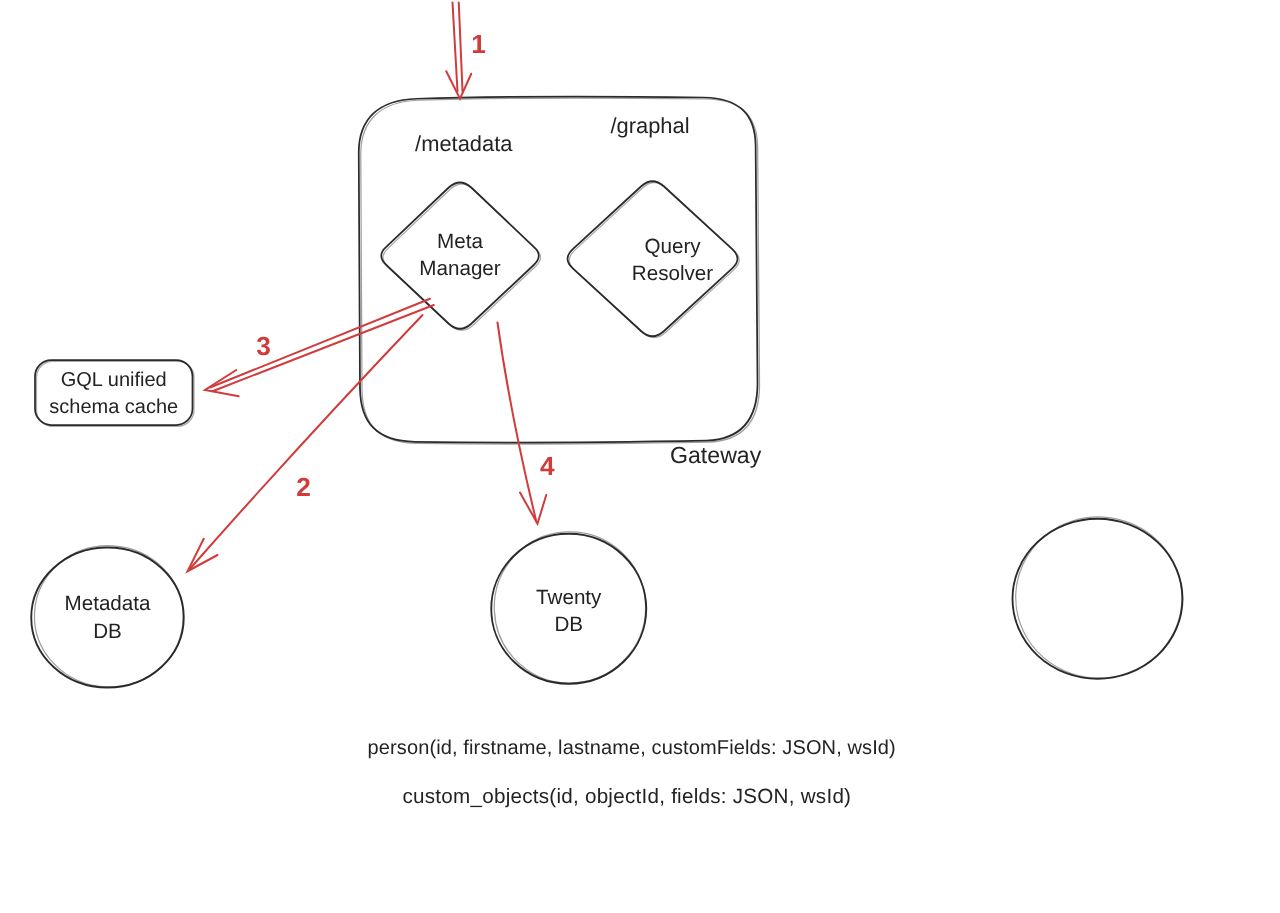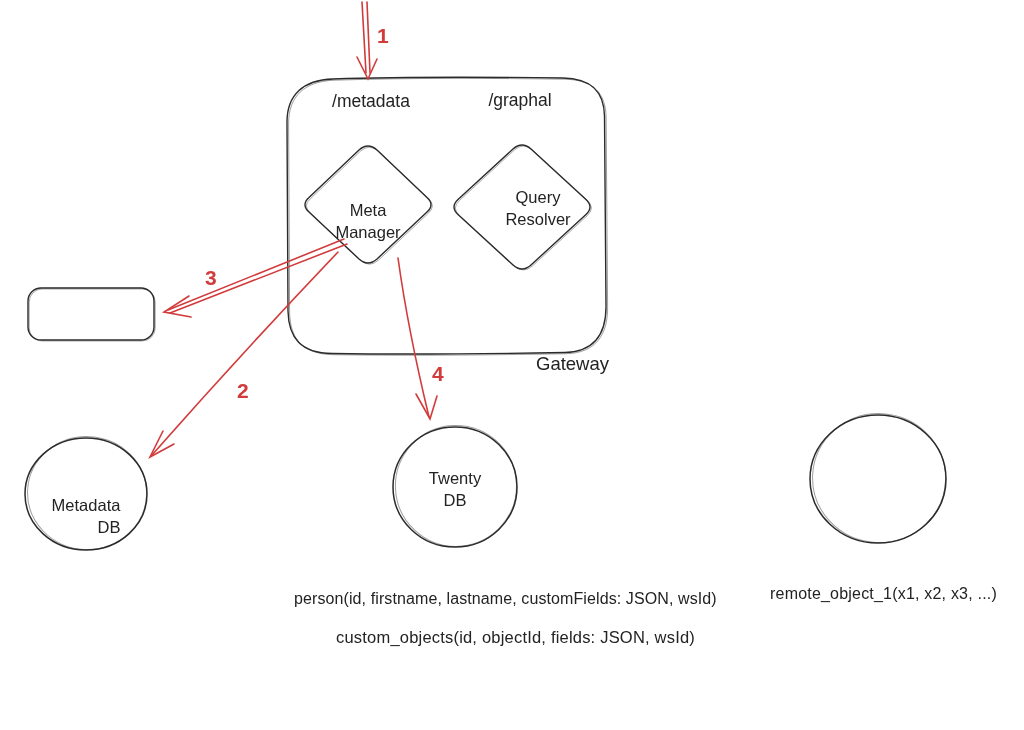--- a/index.html
+++ b/index.html
@@ -62,45 +62,48 @@
       <path d="M 338 252 Q 240 355 152 455"></path>
       <path d="M 163 431 L 150 457 L 174 444"></path>
     </g>
     <g>
       <path d="M 398 258 Q 408 330 429 417"></path>
       <path d="M 416 394 L 430 419 L 437 396"></path>
     </g>
   </g>
 </svg>
 
-  <div class="lbl ctr node" style="left:371px;top:90px;font-size:17.5px;">/metadata</div>
+  <div class="lbl ctr node" style="left:371px;top:104px;font-size:17.5px;">/metadata</div>
   <div class="lbl ctr node" style="left:520px;top:89px;font-size:17.5px;">/graphal</div>
 
-  <div class="lbl ctr node" style="left:368px;top:199px;">
+  <div class="lbl ctr node" style="left:368px;top:182px;">
     <div>Meta</div>
     <div>Manager</div>
   </div>
   <div class="lbl ctr node" style="left:522px;top:186px;margin-left:16px;">
     <div>Query</div>
     <div>Resolver</div>
   </div>
   <div class="lbl node" style="left:536px;top:329px;font-size:18.5px;margin-top:24px;">Gateway</div>
 
+  <div class="lbl ctr small" style="left:91px;top:294px;">
+    <div>GQL unified</div>
+    <div>schema cache</div>
+  </div>
 
-  <div class="lbl ctr node" style="left:86px;top:494px;text-align:right;">
+  <div class="lbl ctr node" style="left:86px;top:472px;">
     <div>Metadata</div>
     <div>DB</div>
   </div>
   <div class="lbl ctr node" style="left:455px;top:467px;">
     <div>Twenty</div>
     <div>DB</div>
   </div>
 
 
   <div class="lbl schema" style="left:294px;top:590px;font-size:16px;letter-spacing:0.1px;">person(id, firstname, lastname, customFields: JSON, wsId)</div>
-  <div class="lbl schema" style="left:336px;top:628px;">custom_objects(id, objectId, fields: JSON, wsId)</div>
-  <div class="lbl schema" style="left:770px;top:585px;font-size:16px;">remote_object_1(x1, x2, x3, ...)</div>
+  <div class="lbl schema" style="left:322px;top:628px;">custom_objects(id, objectId, fields: JSON, wsId)</div>
 
   <div class="num" style="left:377px;top:24px;">1</div>
   <div class="num" style="left:205px;top:266px;">3</div>
   <div class="num" style="left:237px;top:379px;">2</div>
   <div class="num" style="left:432px;top:362px;">4</div>
 </div>
 
 </body></html>

